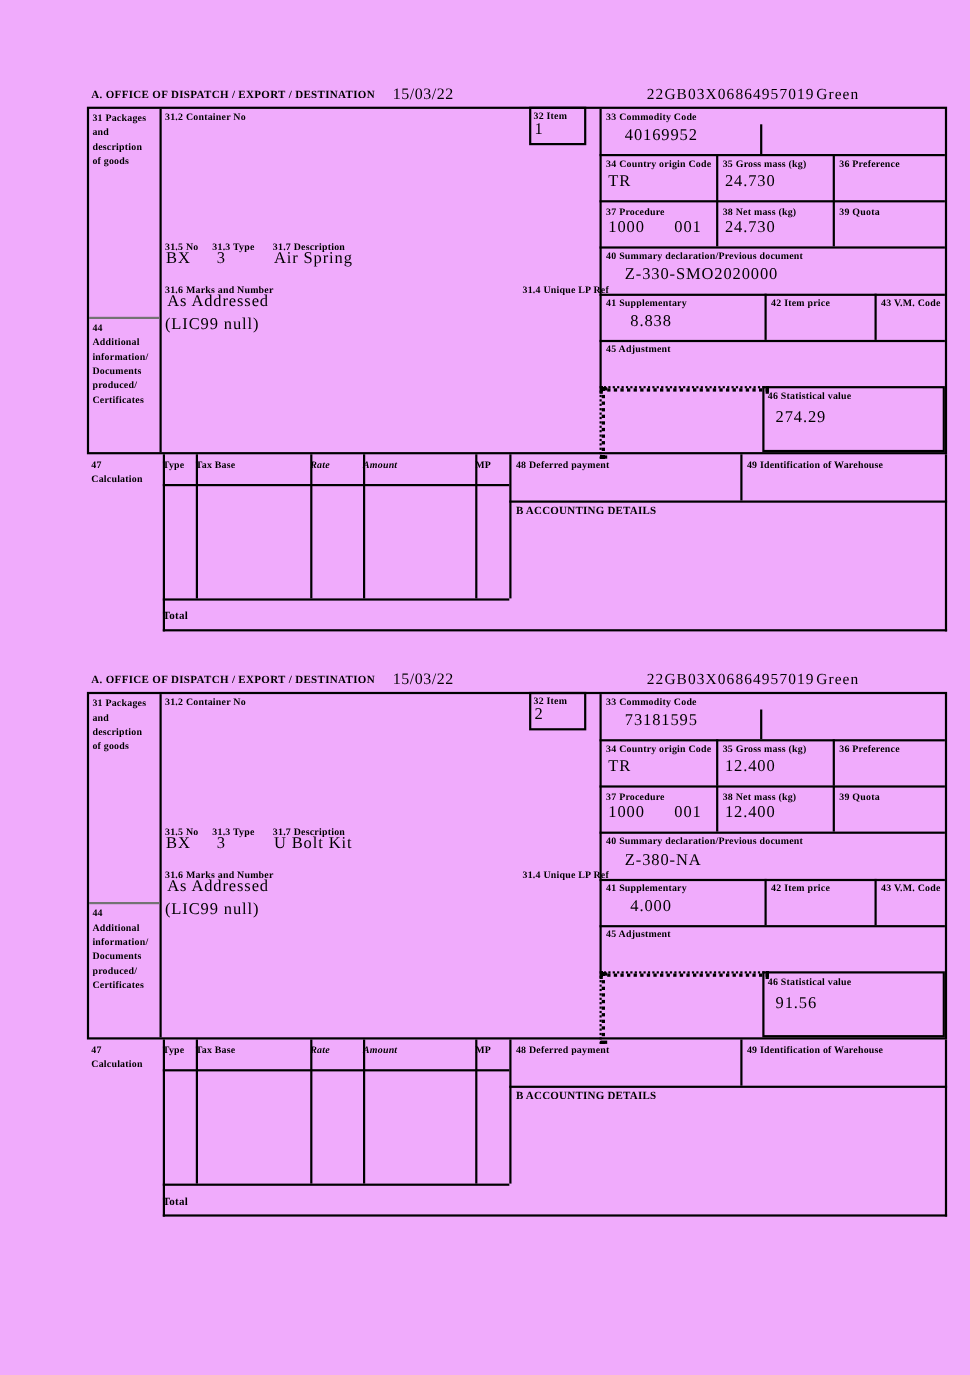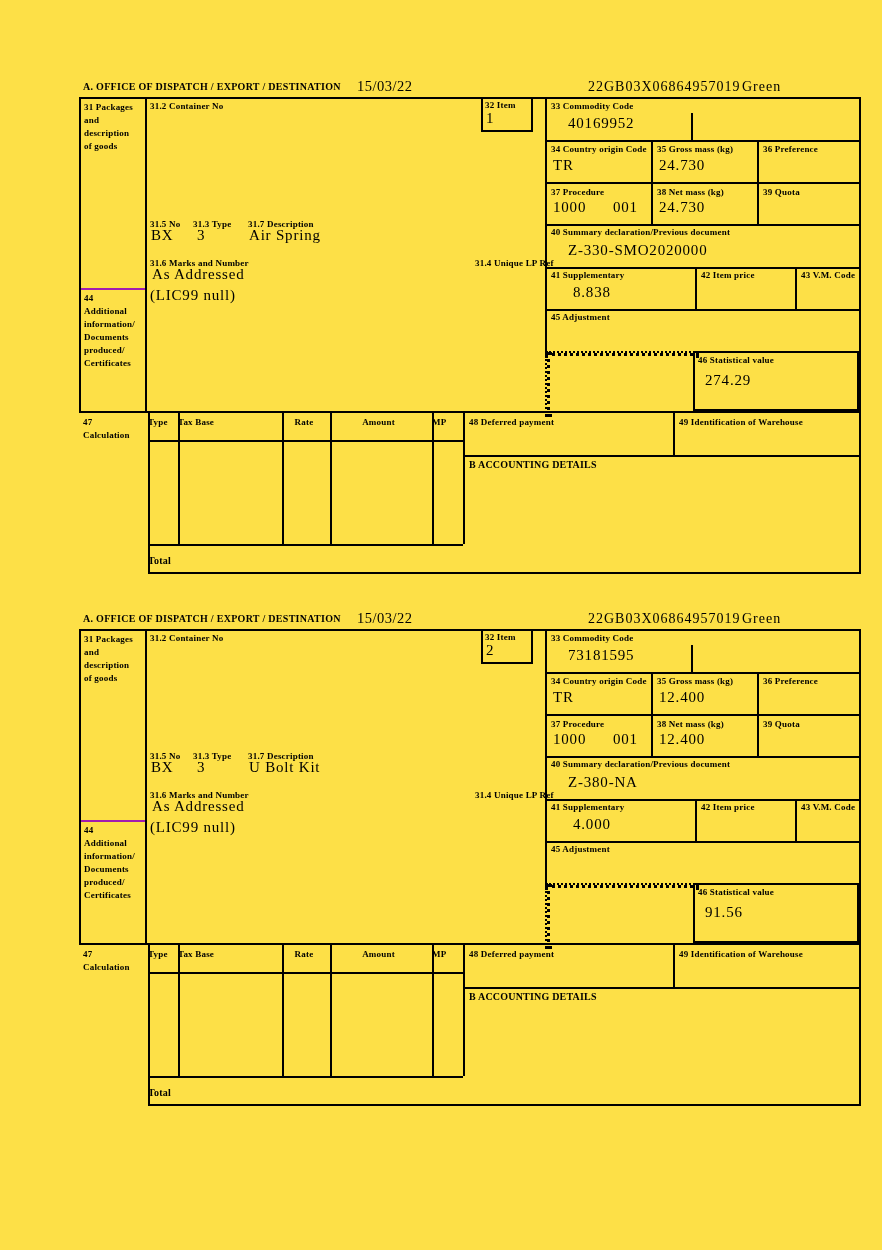--- a/index.html
+++ b/index.html
@@ -1,32 +1,32 @@
 <!DOCTYPE html>
 <html><head>
 <meta charset="utf-8">
 <style>
   html,body{margin:0;padding:0;background:#fff;}
-  .page{position:relative;width:882px;height:1250px;background:#fde047;color:#000;
+  .page{position:relative;width:882px;height:1250px;background:#f0abfc;color:#000;
         font-family:"Liberation Serif","DejaVu Serif",serif;overflow:hidden;}
   .form{position:absolute;left:79px;width:782px;height:498px;}
   .lbl{position:absolute;font-weight:bold;font-size:9px;line-height:11px;white-space:nowrap;letter-spacing:.2px;}
   .pre{white-space:pre-line;line-height:13px;}
   .val{position:absolute;font-size:15px;line-height:16px;white-space:pre;letter-spacing:.8px;}
   .main-box{position:absolute;left:0;top:19px;width:778px;height:312px;border:2px solid #000;}
   .vl{position:absolute;width:0;border-left:2px solid #000;}
   .hl{position:absolute;height:0;border-top:2px solid #000;}
   .dot{border-style:dotted;}
   .box32,.box46{position:absolute;border:2px solid #000;}
-  .b44{position:absolute;border-top:2px solid #a21caf;}
+  .b44{position:absolute;border-top:2px solid #737373;}
   .hdr-office{font-size:10px;letter-spacing:.3px;}
   .big{font-size:14.5px;letter-spacing:.5px;}
   .ref{font-size:14px;letter-spacing:1px;}
   .c{}
-  .r{text-align:center;}
+  .r{text-align:left;font-style:italic;}
 </style>
 </head>
 <body>
 
 <div class="page" id="forms-container">
   <section class="form" style="top: 78px;">
 
     <span class="lbl hdr-office" style="left:4px;top:3px">A. OFFICE OF DISPATCH / EXPORT / DESTINATION</span>
     <span class="val big" style="left:278px;top:0px">15/03/22</span>
     <span class="val ref" style="left:509px;top:1px">22GB03X06864957019</span>

